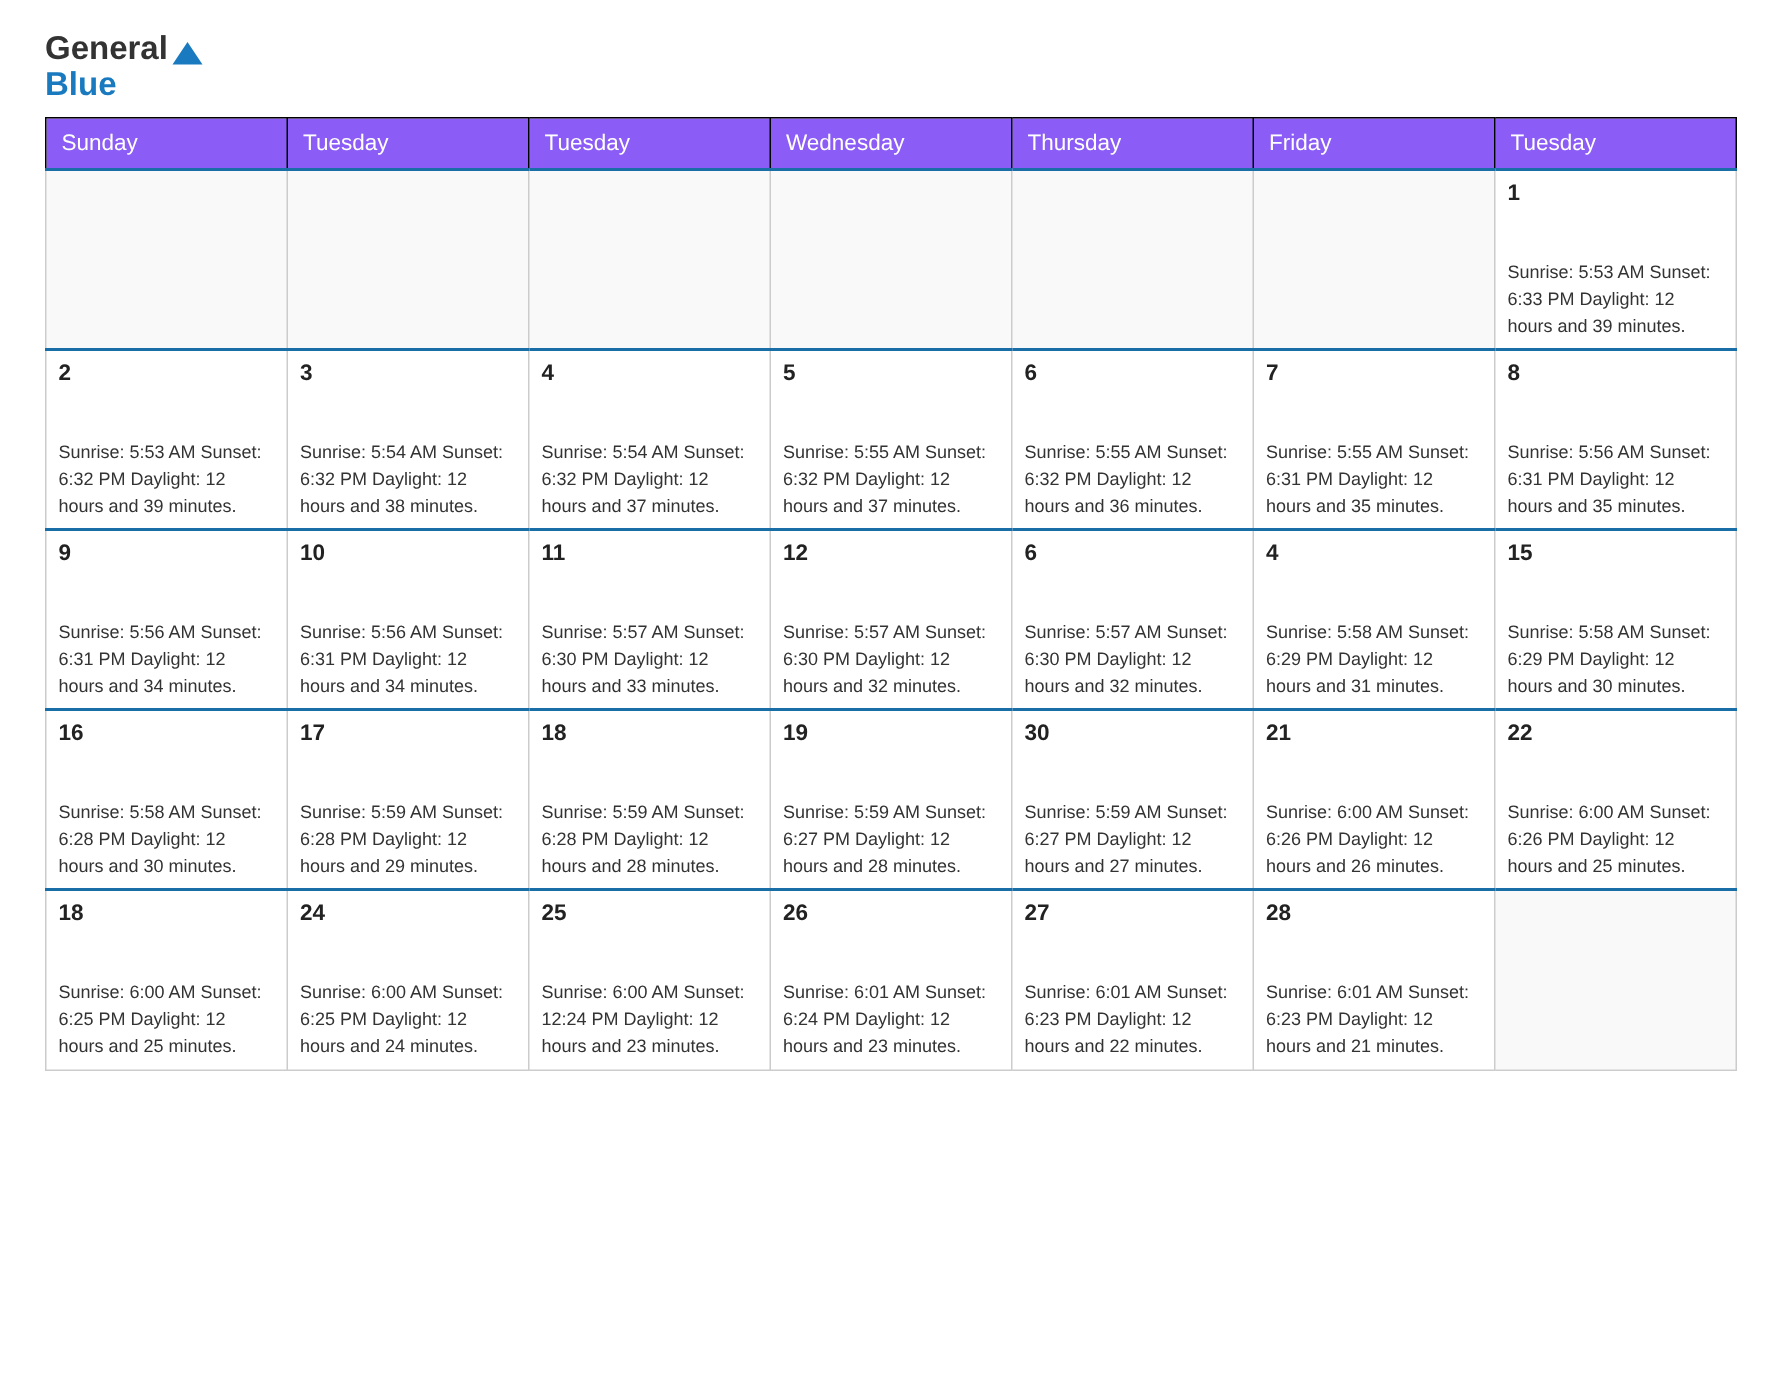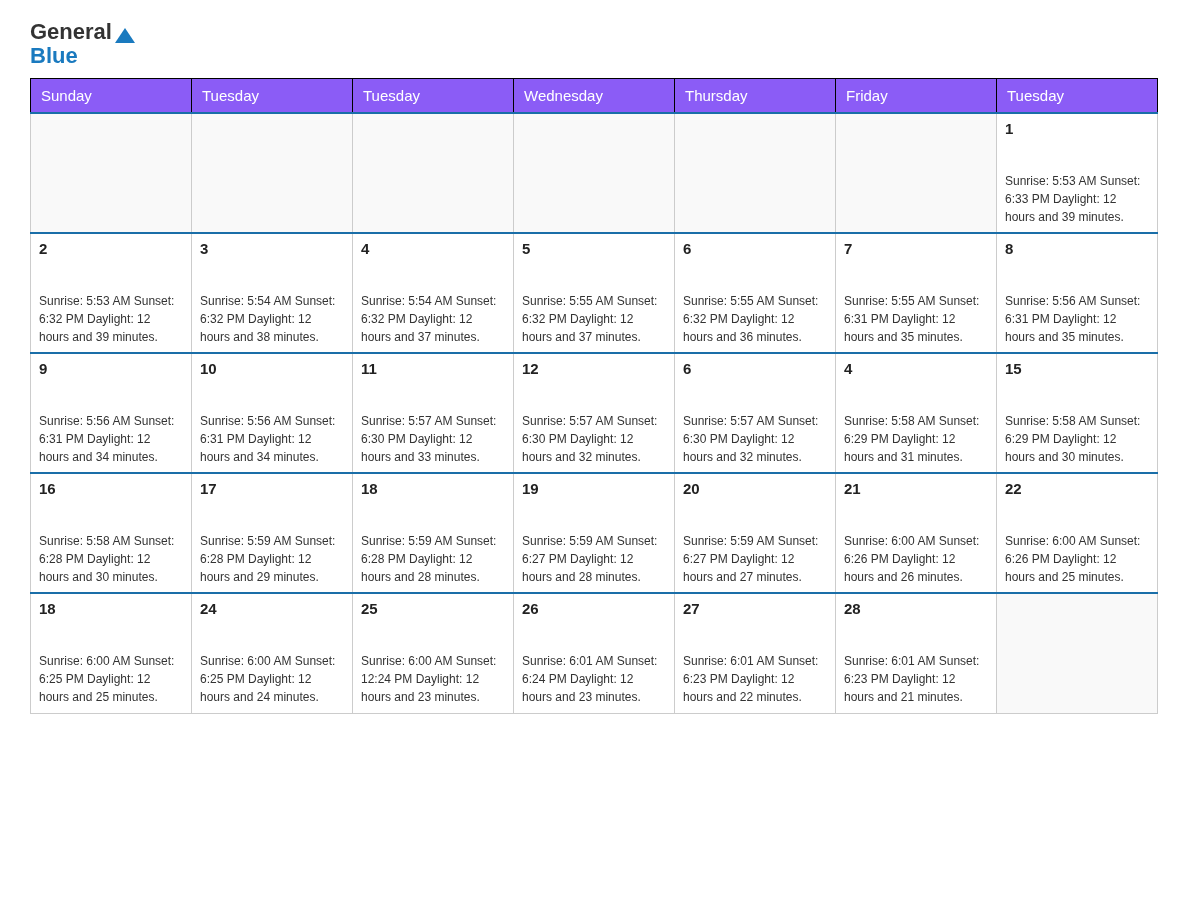--- a/index.html
+++ b/index.html
@@ -233,21 +233,21 @@
 Sunset: 6:28 PM
 Daylight: 12 hours and 28 minutes.</div>
         </td>
         <td>
           <div class="day-number">19</div>
           <div class="day-info">Sunrise: 5:59 AM
 Sunset: 6:27 PM
 Daylight: 12 hours and 28 minutes.</div>
         </td>
         <td>
-          <div class="day-number">20</div>
+          <div class="day-number">30</div>
           <div class="day-info">Sunrise: 5:59 AM
 Sunset: 6:27 PM
 Daylight: 12 hours and 27 minutes.</div>
         </td>
         <td>
           <div class="day-number">21</div>
           <div class="day-info">Sunrise: 6:00 AM
 Sunset: 6:26 PM
 Daylight: 12 hours and 26 minutes.</div>
         </td>

